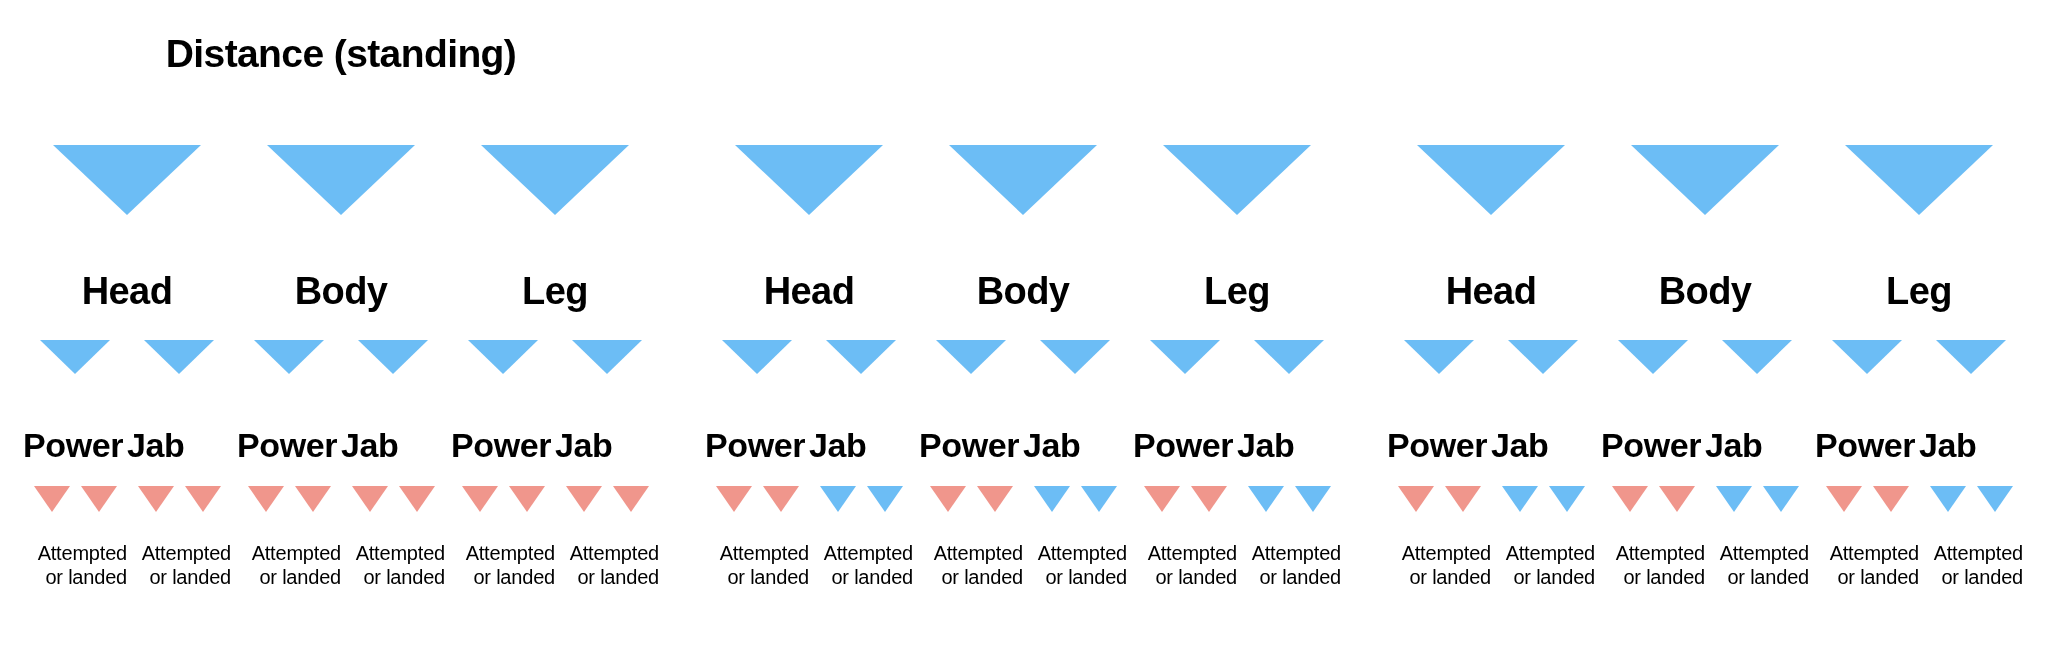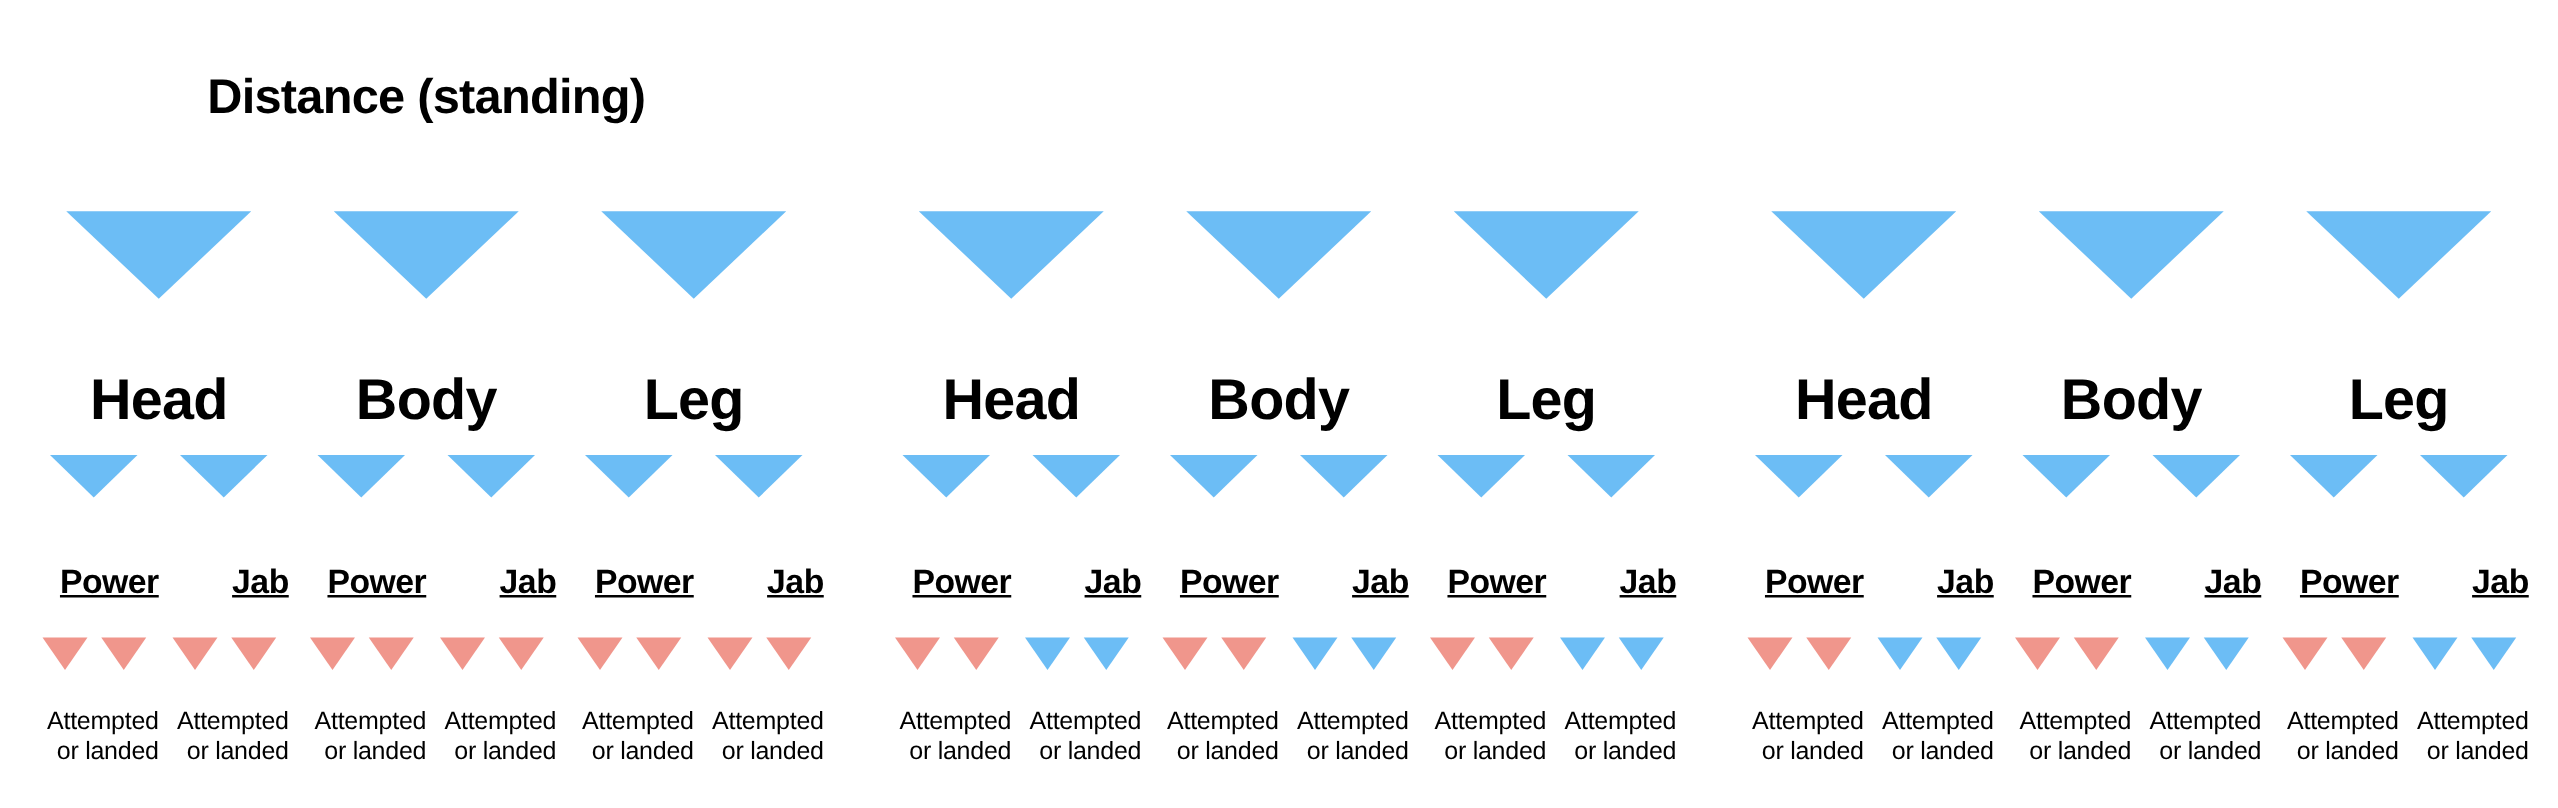--- a/index.html
+++ b/index.html
@@ -17,21 +17,20 @@
     position: relative;
   }
 
   #board {
     position: relative;
     width: 2046px;
     height: 562px;
     display: flex;
     flex-direction: row;
     align-items: flex-start;
-    margin-top: 24px;
   }
 
   .section {
     position: relative;
     height: 646px;
     flex: 0 0 auto;
     width: 682px;
     box-sizing: border-box;
   }
 
@@ -89,21 +88,21 @@
     top: 272px;
     left: 0;
     width: 100%;
     display: flex;
     flex-direction: row;
     justify-content: center;
   }
   .target-cell {
     width: 214px;
     text-align: center;
-    font-size: 46px;
+    font-size: 38px;
     font-weight: bold;
     letter-spacing: -0.6px;
     line-height: 1;
     white-space: nowrap;
   }
 
   
   .med-row {
     position: absolute;
     top: 340px;
@@ -141,27 +140,26 @@
     justify-content: center;
   }
   .strike-target-group {
     width: 214px;
     display: flex;
     flex-direction: row;
     justify-content: center;
   }
   .strike-cell {
     width: 104px;
-    text-align: right;
-    font-size: 27px;
+    text-align: left;
+    font-size: 34px;
     font-weight: bold;
     letter-spacing: -0.4px;
     line-height: 1;
     white-space: nowrap;
-    text-decoration: underline;
   }
 
   
   .small-row {
     position: absolute;
     top: 486px;
     left: 0;
     width: 100%;
     display: flex;
     flex-direction: row;

